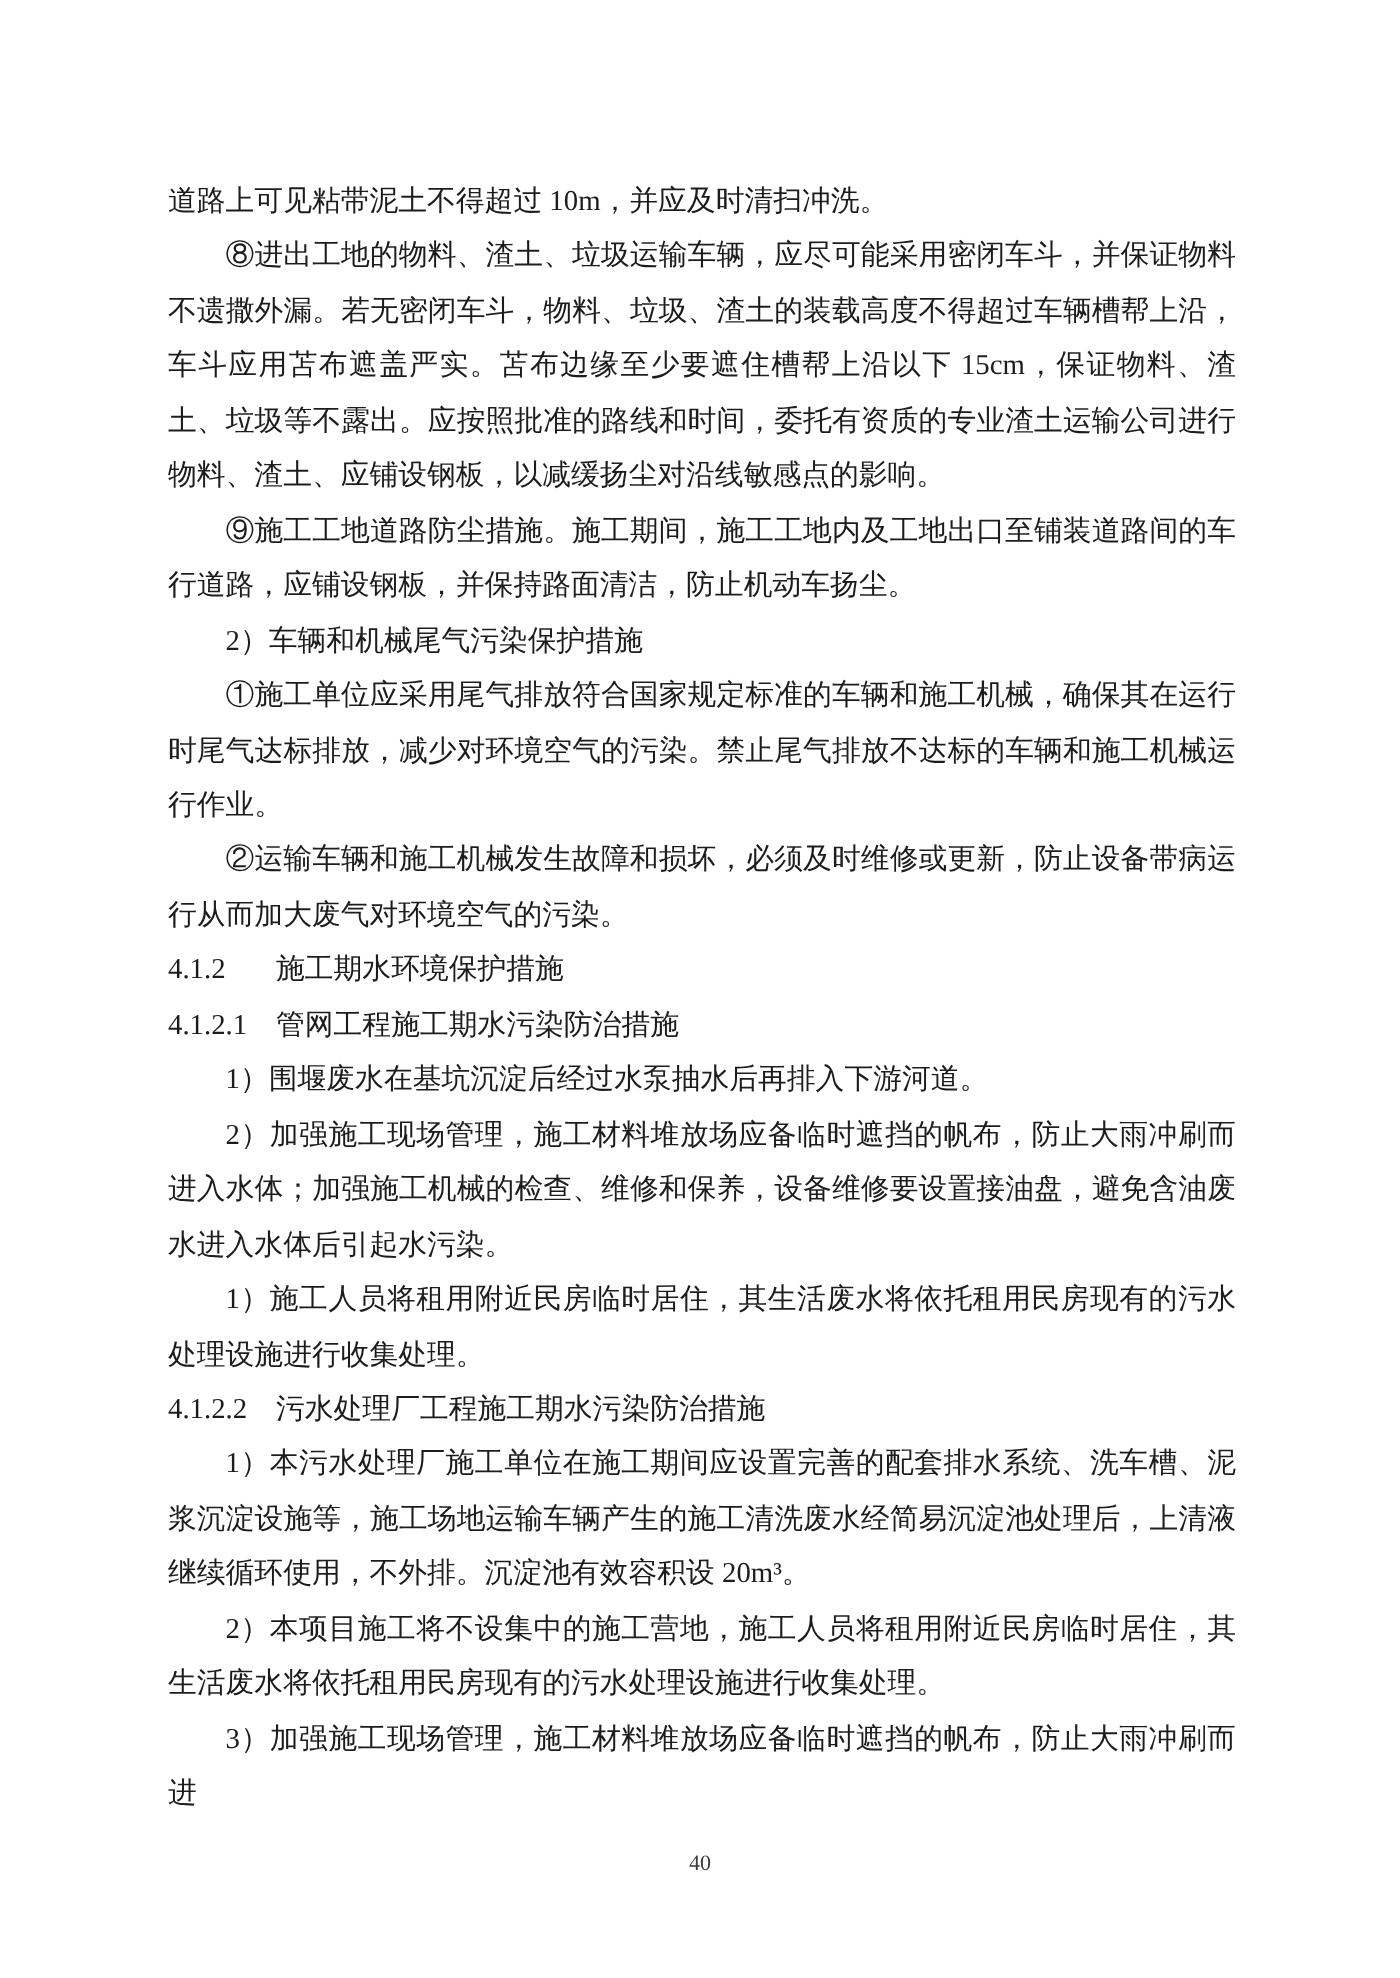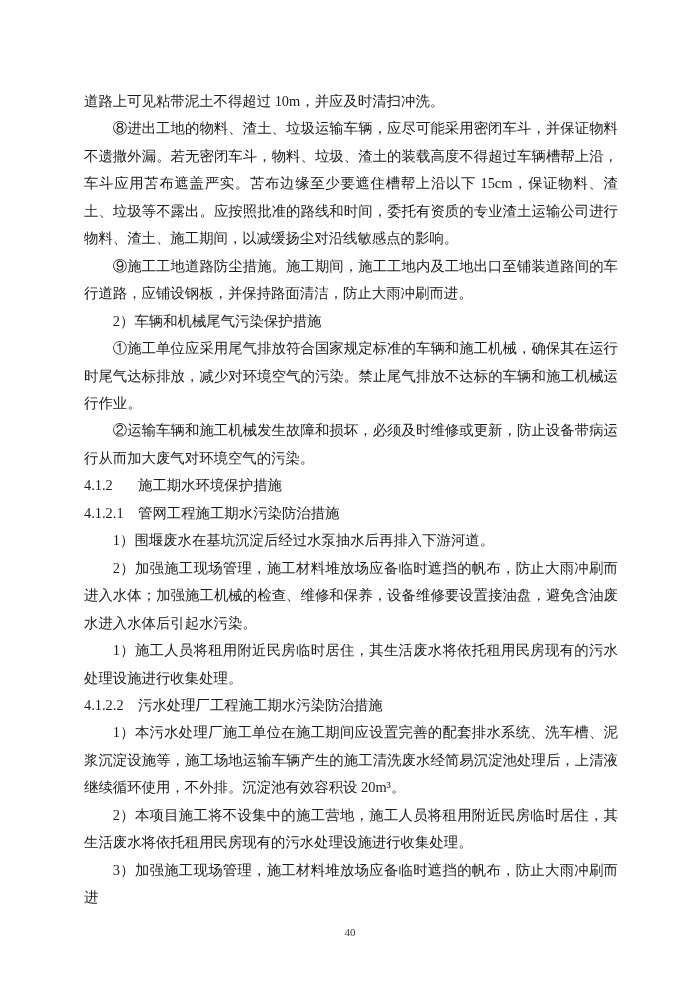--- a/index.html
+++ b/index.html
@@ -57,22 +57,22 @@
     color: #3a3a3a;
     line-height: 20px;
   }
 </style>
 </head>
 <body>
 
 <div class="page">
   <div class="content" id="content">
       <p class="continuation">道路上可见粘带泥土不得超过 10m，并应及时清扫冲洗。</p>
-      <p class="para">⑧进出工地的物料、渣土、垃圾运输车辆，应尽可能采用密闭车斗，并保证物料不遗撒外漏。若无密闭车斗，物料、垃圾、渣土的装载高度不得超过车辆槽帮上沿，车斗应用苫布遮盖严实。苫布边缘至少要遮住槽帮上沿以下 15cm，保证物料、渣土、垃圾等不露出。应按照批准的路线和时间，委托有资质的专业渣土运输公司进行物料、渣土、施工期间，以减缓扬尘对沿线敏感点的影响。</p>
-      <p class="para">⑨施工工地道路防尘措施。施工期间，施工工地内及工地出口至铺装道路间的车行道路，应铺设钢板，并保持路面清洁，防止大雨冲刷而进。</p>
+      <p class="para">⑧进出工地的物料、渣土、垃圾运输车辆，应尽可能采用密闭车斗，并保证物料不遗撒外漏。若无密闭车斗，物料、垃圾、渣土的装载高度不得超过车辆槽帮上沿，车斗应用苫布遮盖严实。苫布边缘至少要遮住槽帮上沿以下 15cm，保证物料、渣土、垃圾等不露出。应按照批准的路线和时间，委托有资质的专业渣土运输公司进行物料、渣土、应铺设钢板，以减缓扬尘对沿线敏感点的影响。</p>
+      <p class="para">⑨施工工地道路防尘措施。施工期间，施工工地内及工地出口至铺装道路间的车行道路，应铺设钢板，并保持路面清洁，防止机动车扬尘。</p>
       <p class="para">2）车辆和机械尾气污染保护措施</p>
       <p class="para">①施工单位应采用尾气排放符合国家规定标准的车辆和施工机械，确保其在运行时尾气达标排放，减少对环境空气的污染。禁止尾气排放不达标的车辆和施工机械运行作业。</p>
       <p class="para">②运输车辆和施工机械发生故障和损坏，必须及时维修或更新，防止设备带病运行从而加大废气对环境空气的污染。</p>
       <p class="heading"><span class="hnum">4.1.2</span><span>施工期水环境保护措施</span></p>
       <p class="heading"><span class="hnum">4.1.2.1</span><span>管网工程施工期水污染防治措施</span></p>
       <p class="para">1）围堰废水在基坑沉淀后经过水泵抽水后再排入下游河道。</p>
       <p class="para">2）加强施工现场管理，施工材料堆放场应备临时遮挡的帆布，防止大雨冲刷而进入水体；加强施工机械的检查、维修和保养，设备维修要设置接油盘，避免含油废水进入水体后引起水污染。</p>
       <p class="para">1）施工人员将租用附近民房临时居住，其生活废水将依托租用民房现有的污水处理设施进行收集处理。</p>
       <p class="heading"><span class="hnum">4.1.2.2</span><span>污水处理厂工程施工期水污染防治措施</span></p>
       <p class="para">1）本污水处理厂施工单位在施工期间应设置完善的配套排水系统、洗车槽、泥浆沉淀设施等，施工场地运输车辆产生的施工清洗废水经简易沉淀池处理后，上清液继续循环使用，不外排。沉淀池有效容积设 20m³。</p>

